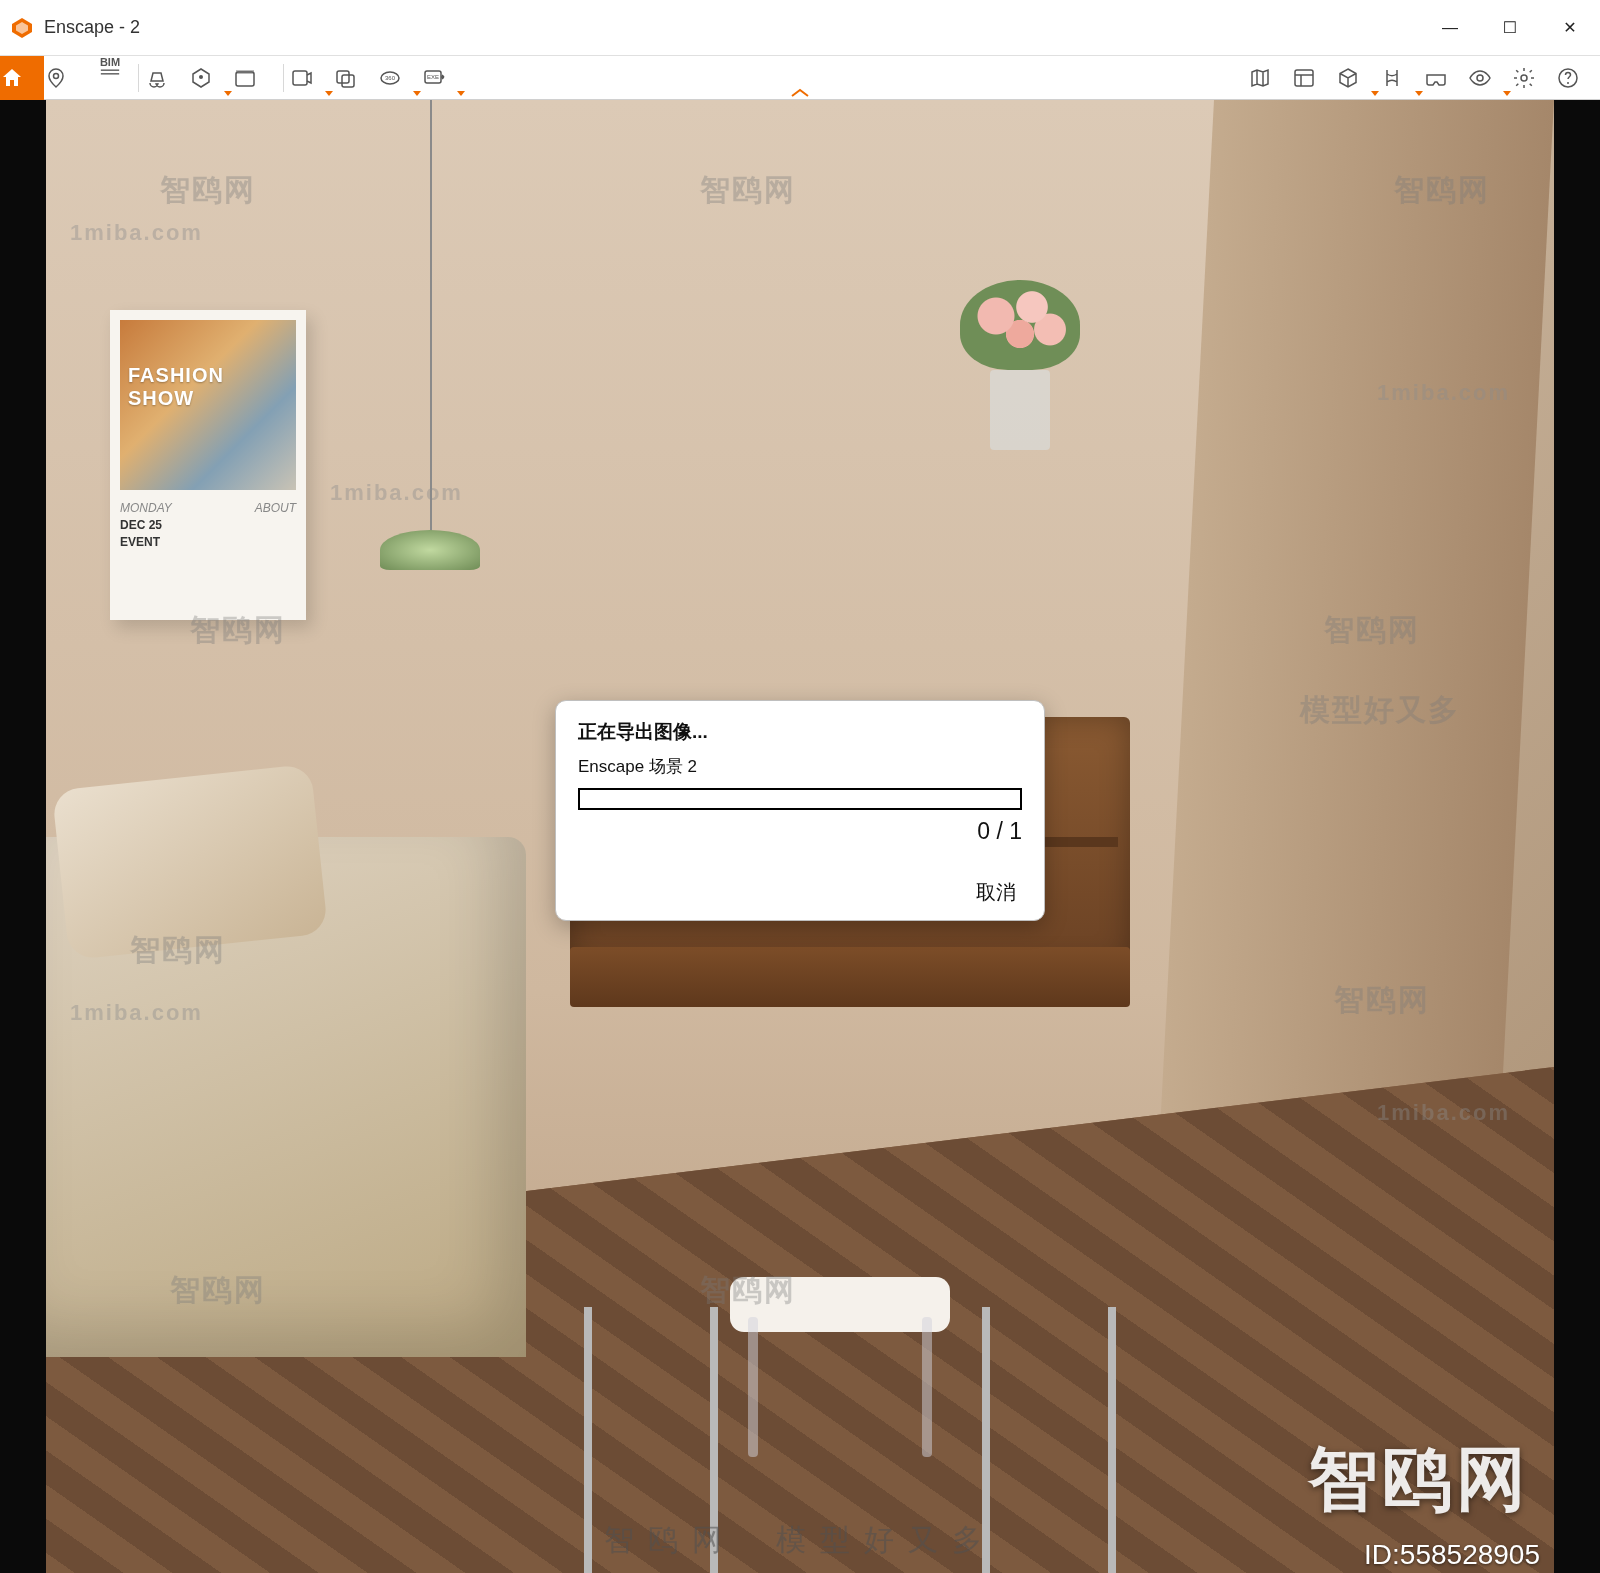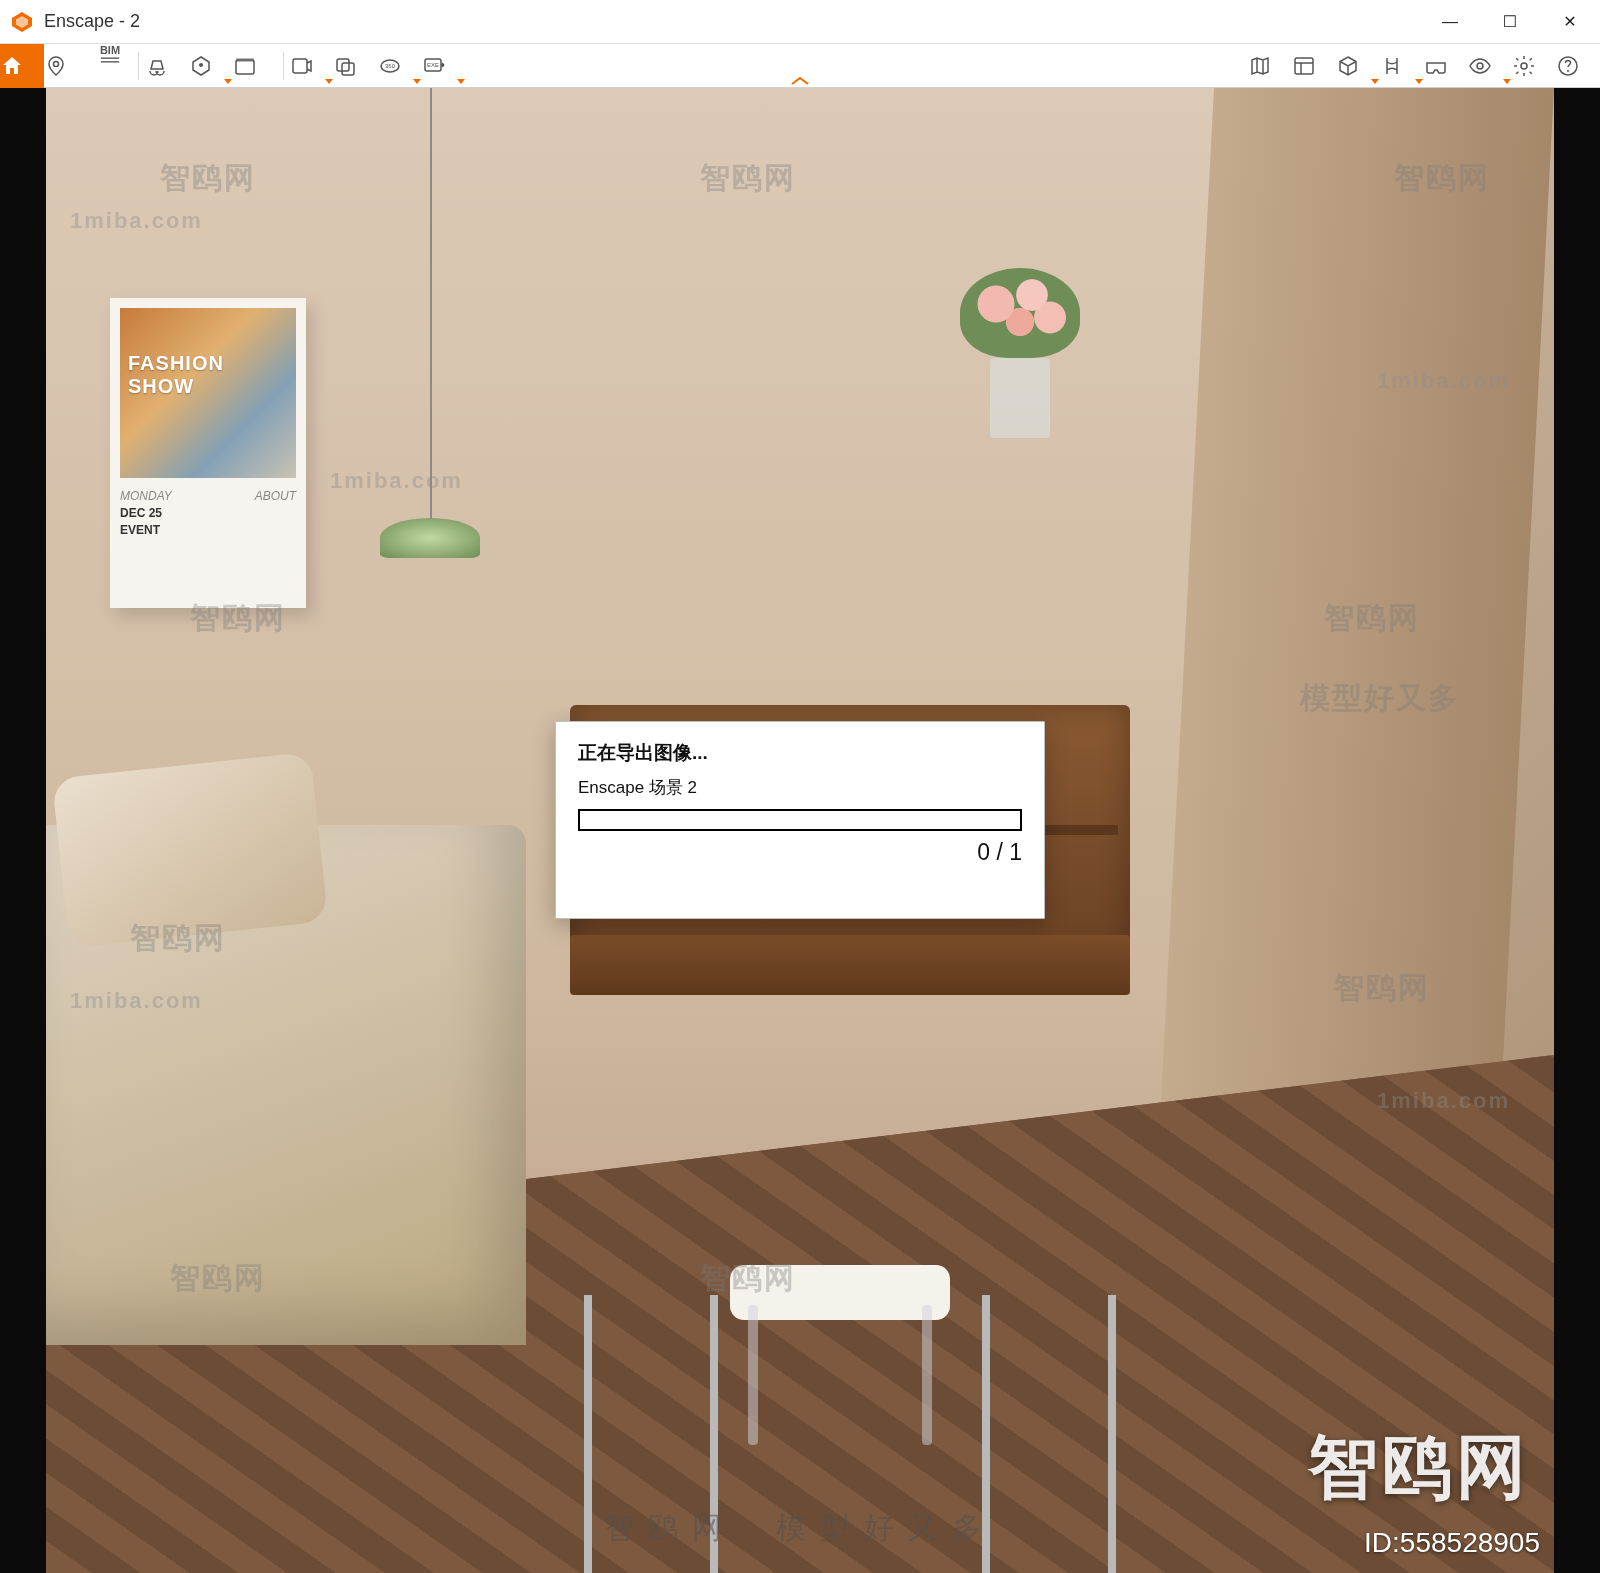--- a/index.html
+++ b/index.html
@@ -7,21 +7,21 @@
     font-family: "Segoe UI", "Microsoft YaHei", sans-serif;
     background: #f0f0f0;
     width: 1600px;
     height: 1573px;
     overflow: hidden;
     position: relative;
   }
 
   
   .titlebar {
-    height: 44px;
+    height: 56px;
     background: #ffffff;
     display: flex;
     align-items: center;
     border-bottom: 1px solid #e0e0e0;
   }
   .titlebar .app-icon {
     width: 24px; height: 24px;
     margin: 0 10px;
     display: flex; align-items: center; justify-content: center;
   }
@@ -223,27 +223,27 @@
   .brand-big{
     position:absolute; right:70px; bottom:60px;
     color:rgba(255,255,255,0.9); font-size:70px; font-weight:700;
     text-shadow:0 2px 6px rgba(0,0,0,.5);
     letter-spacing:4px;
   }
 
   
   .dialog {
     position:absolute;
-    left:50%; top:633px; transform:translateX(-50%);
+    left:50%; top:600px; transform:translateX(-50%);
     width:490px;
     background:#ffffff;
     border:1px solid #bfbfbf;
-    border-radius:1px;
+    border-radius:11px;
     box-shadow: 0 6px 22px rgba(0,0,0,0.25);
-    padding:18px 22px 20px 22px;
+    padding:18px 22px 12px 22px;
   }
   .dialog .dlg-title{
     font-size:19px; font-weight:700; color:#111; margin-bottom:10px;
   }
   .dialog .dlg-sub{
     font-size:17px; color:#111; margin-bottom:10px;
   }
   .dialog .progress{
     width:100%; height:22px;
     border:2px solid #000; background:#fff;
@@ -475,14 +475,17 @@
   <div class="brand-big">智鸥网</div>
   <div class="id-label">
     <span>ID:</span><span>558528905</span>
   </div>
 
   <div class="dialog">
     <div class="dlg-title">正在导出图像...</div>
     <div class="dlg-sub">Enscape 场景 2</div>
     <div class="progress"></div>
     <div class="count">0 / 1</div>
+    <div class="dlg-btns">
+      <div class="dlg-cancel">取消</div>
+    </div>
   </div>
 </div>
 
 </body></html>

